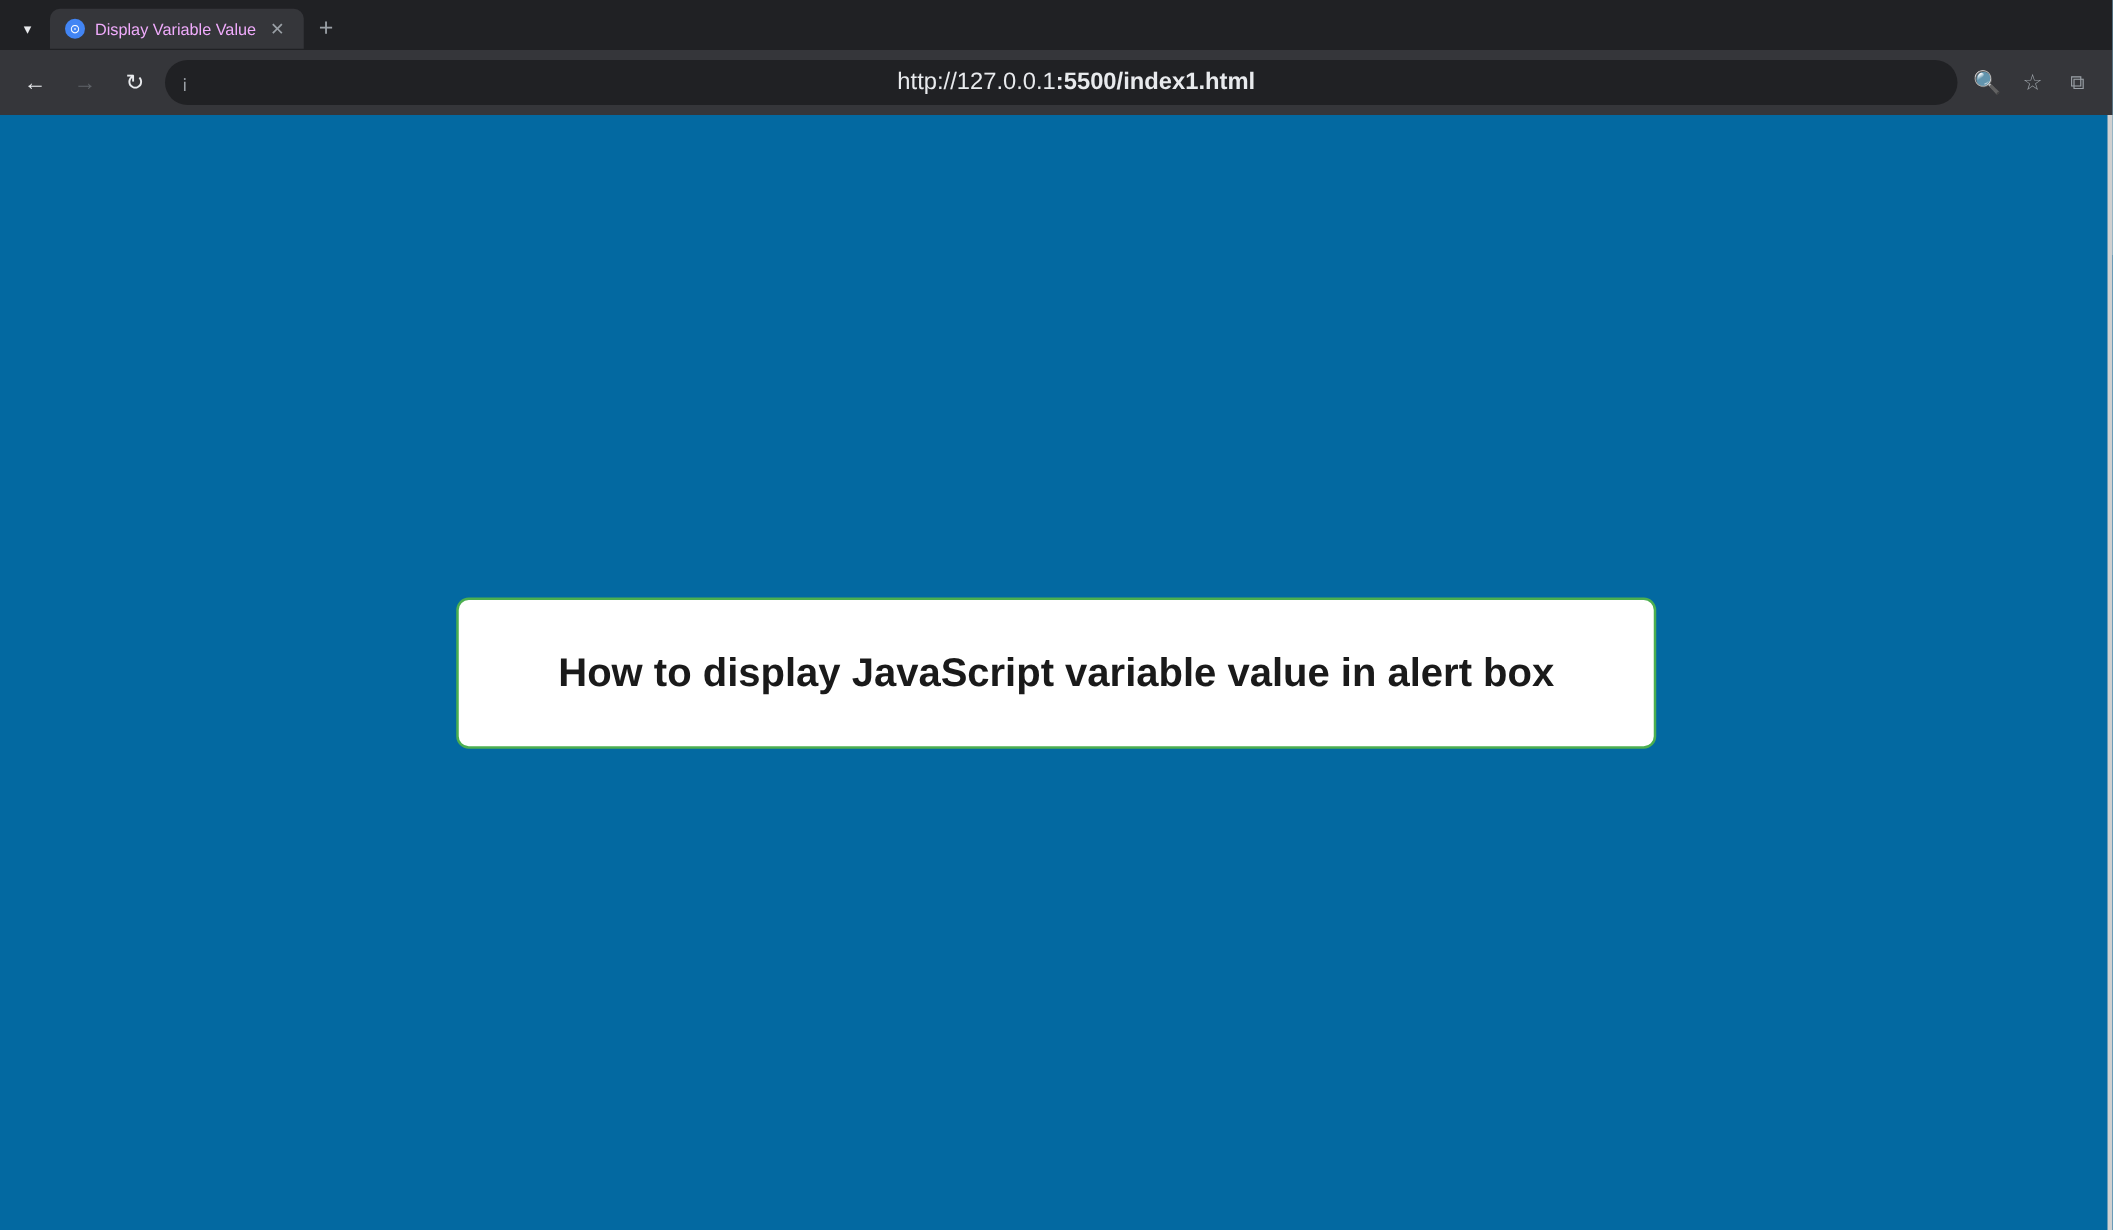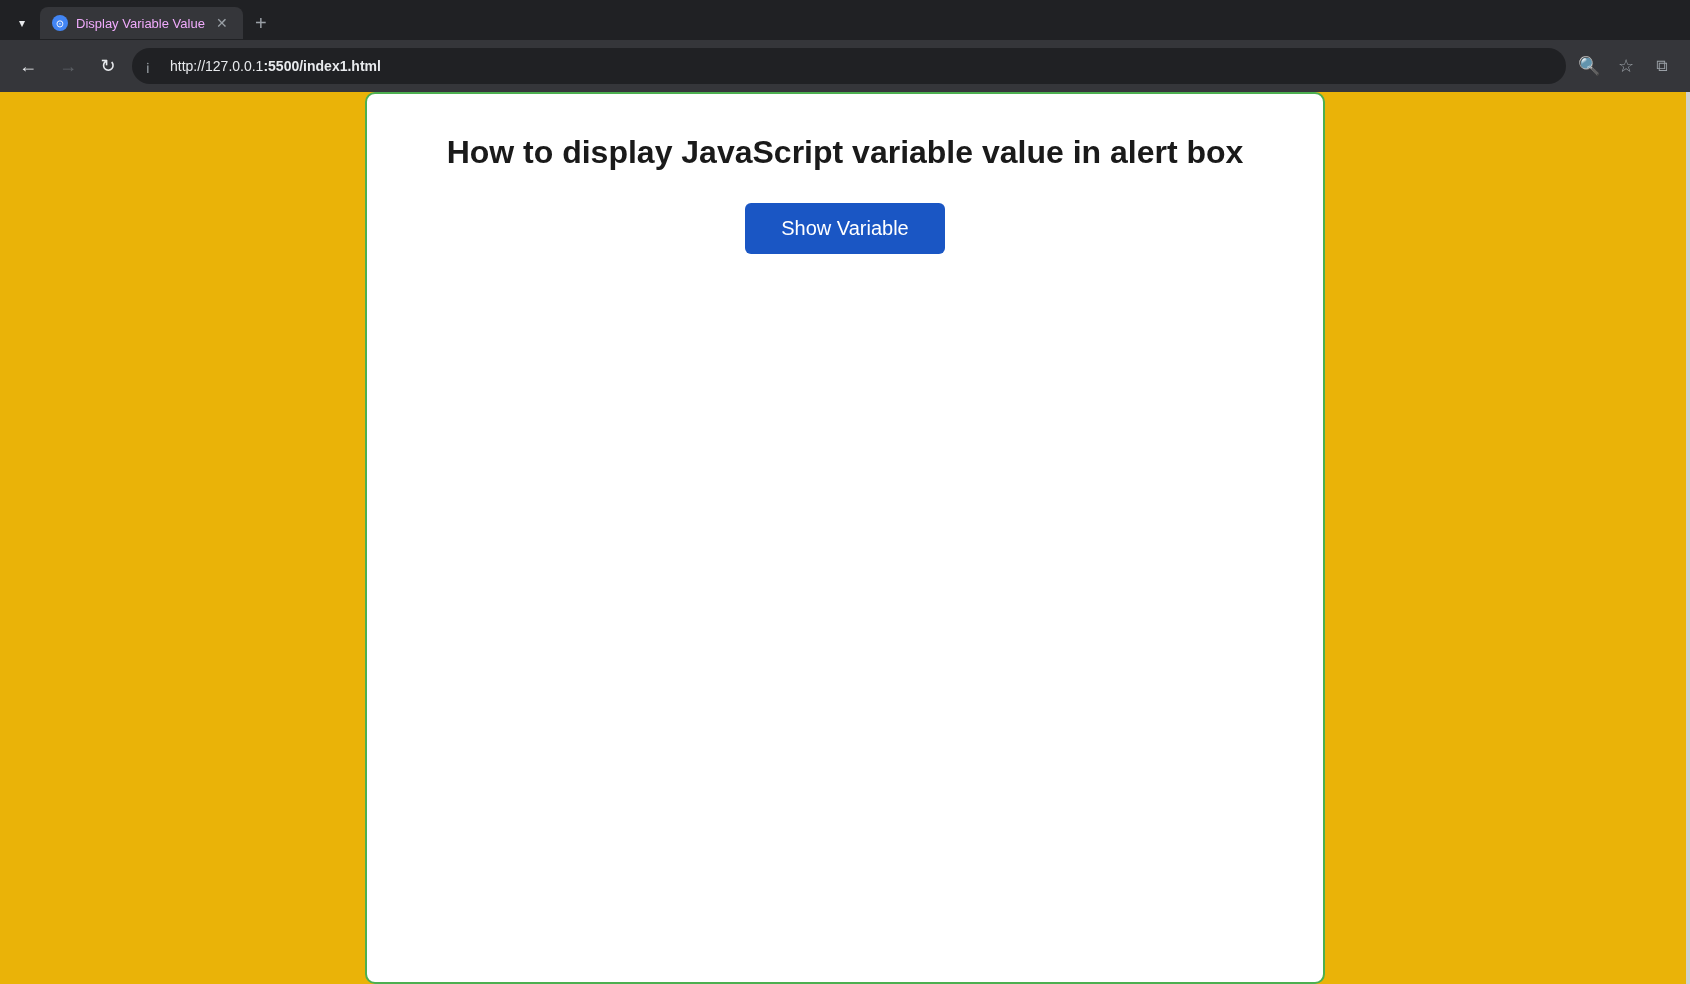--- a/index.html
+++ b/index.html
@@ -152,23 +152,24 @@
     }
 
     .url-favicon {
       width: 16px;
       height: 16px;
       color: #9aa0a6;
       font-size: 14px;
     }
 
     .url-text {
-      font-size: 14px;
+      font-size: 19px;
       color: #e8eaed;
       flex: 1;
+      text-align: center;
     }
 
     .url-text span.bold {
       font-weight: 600;
     }
 
     .toolbar-icons {
       display: flex;
       align-items: center;
       gap: 4px;
@@ -185,22 +186,23 @@
       align-items: center;
       justify-content: center;
       color: #9aa0a6;
       font-size: 18px;
     }
 
     
     .page-content {
       width: 100%;
       height: calc(984px - 92px);
-      background: #eab308;
-      display: flex;
+      background: #0369a1;
+      display: flex;
+      align-items: center;
       justify-content: center;
     }
 
     .card {
       background: #ffffff;
       border: 2px solid #4caf50;
       border-radius: 10px;
       padding: 40px 60px;
       width: 960px;
       display: flex;
@@ -286,17 +288,16 @@
       <button class="toolbar-icon-btn">
         <span style="font-size:16px;">⧉</span>
       </button>
     </div>
   </div>
 </div>
 
 <div class="page-content">
   <div class="card">
     <h1 class="card-heading">How to display JavaScript variable value in alert box</h1>
-    <button class="show-variable-btn">Show Variable</button>
   </div>
 </div>
 
 <div class="scrollbar-track"></div>
 
 </body></html>

